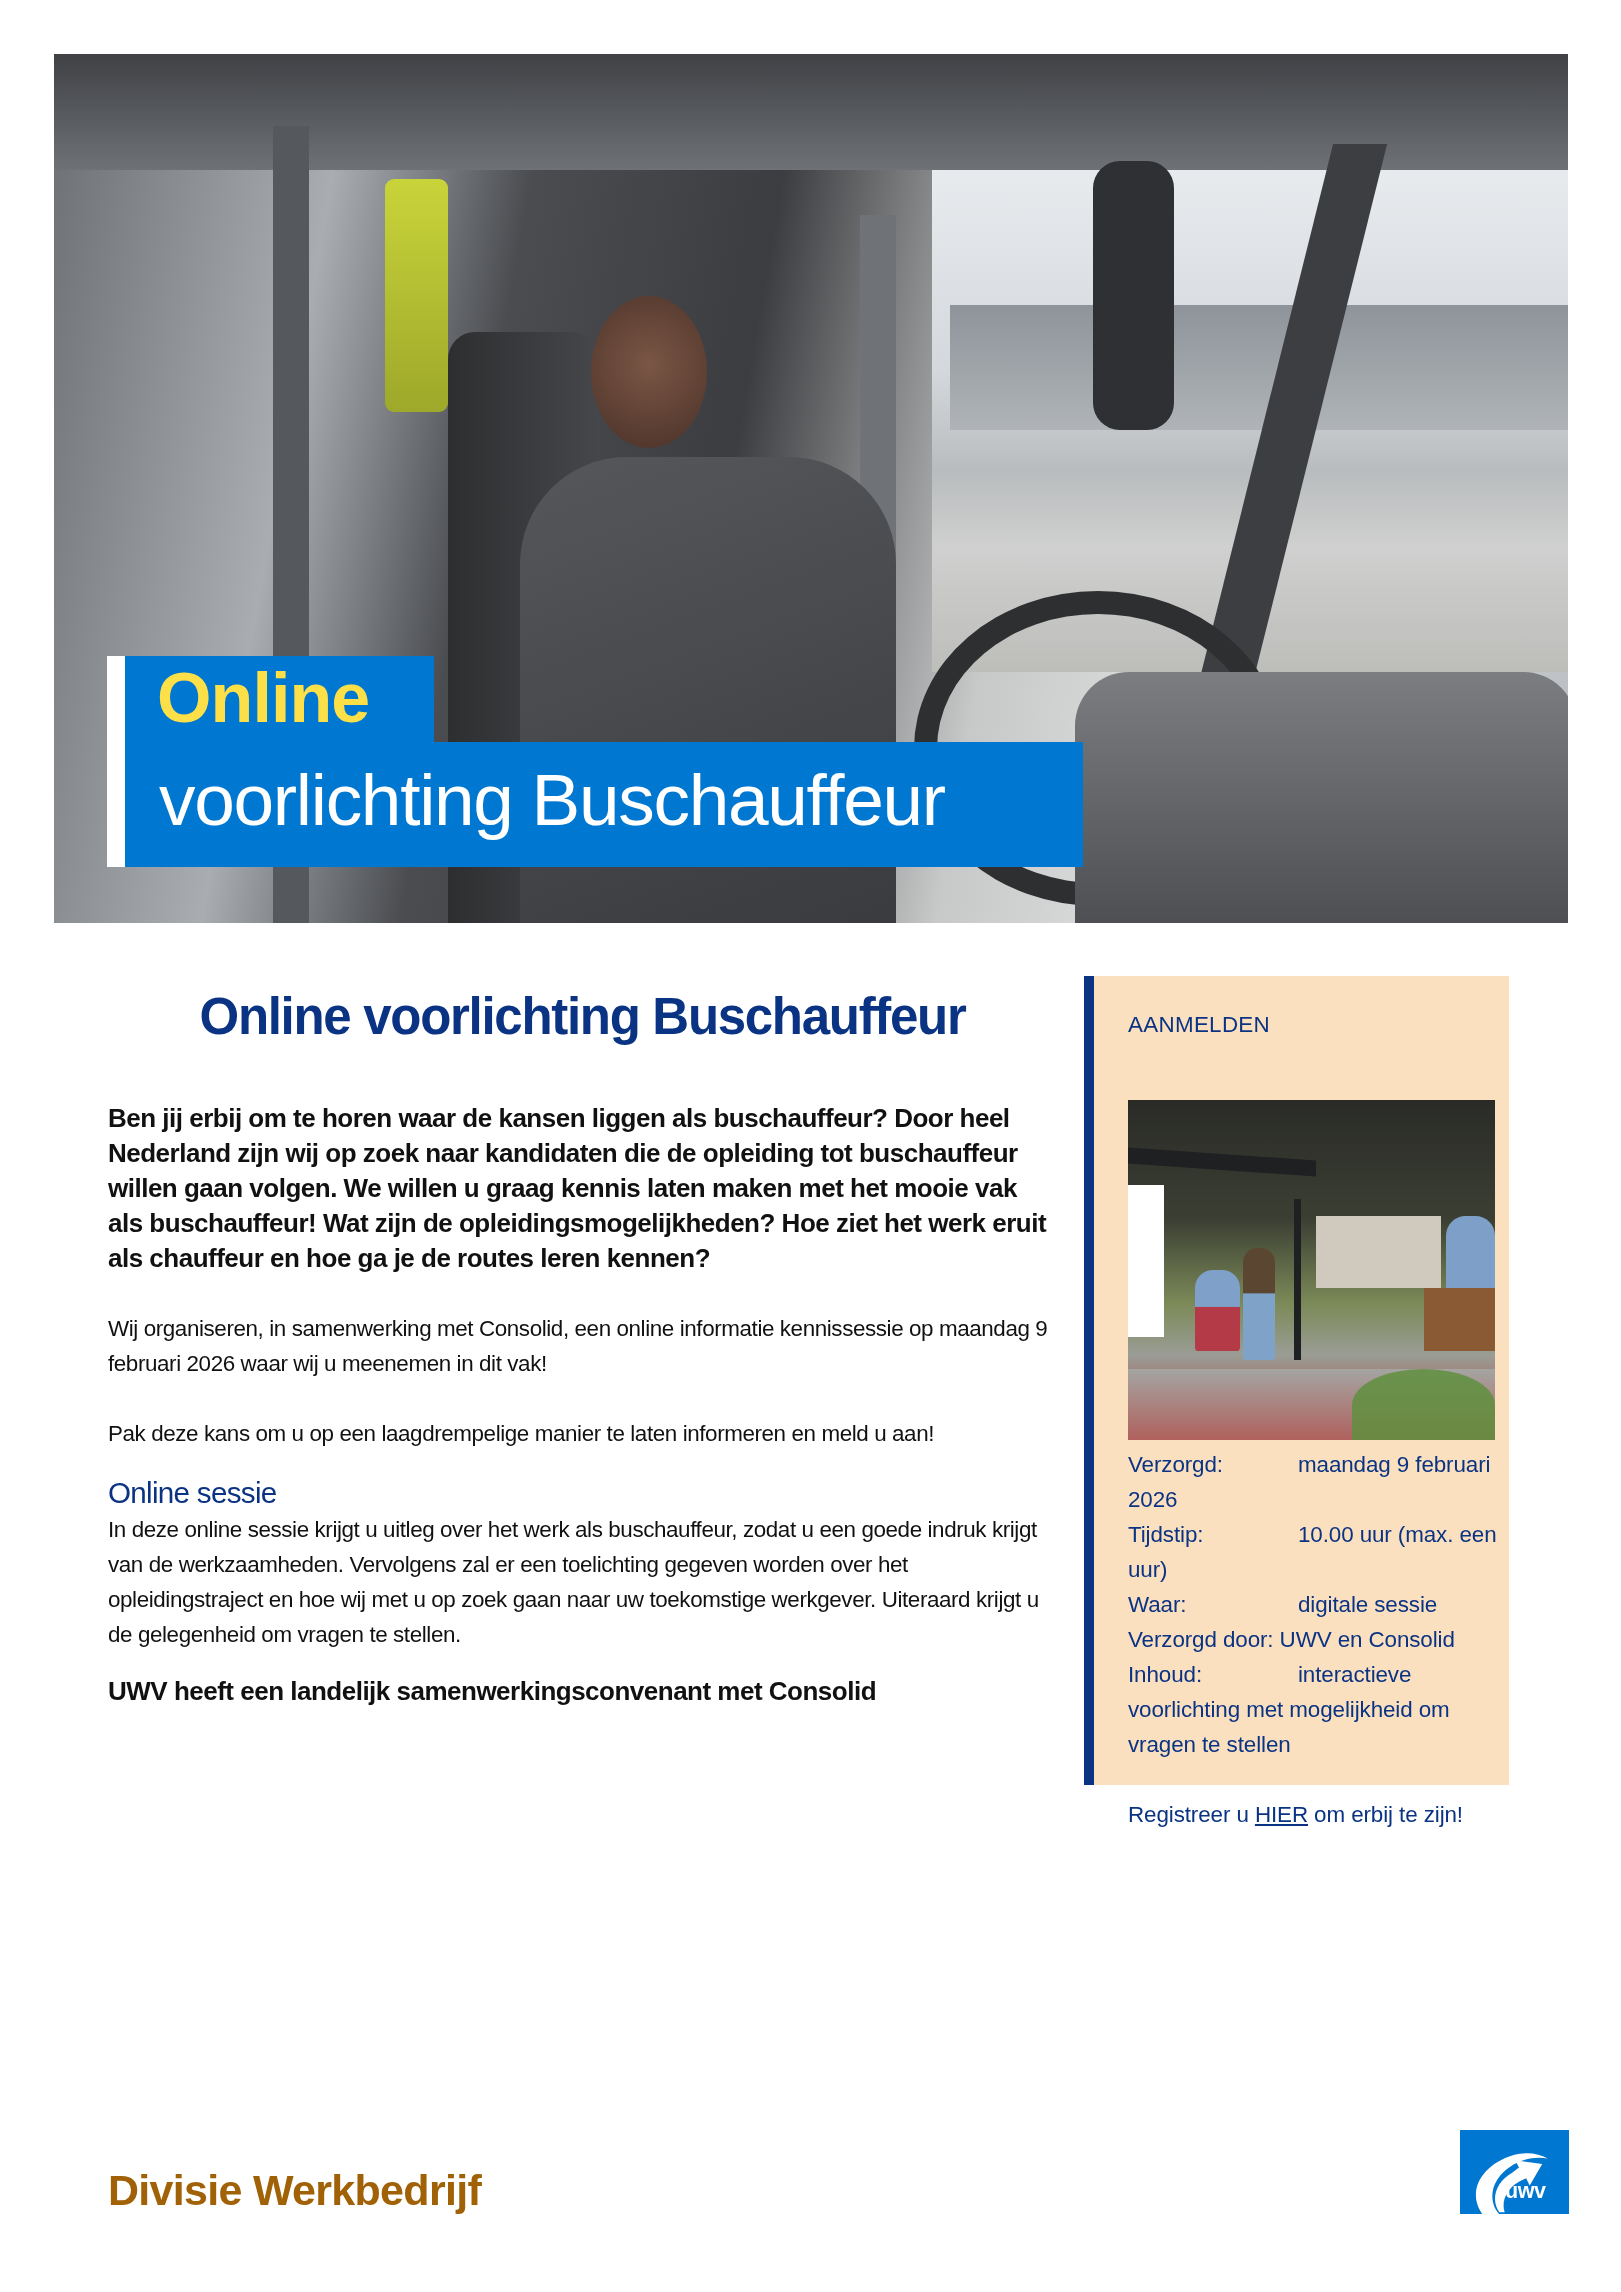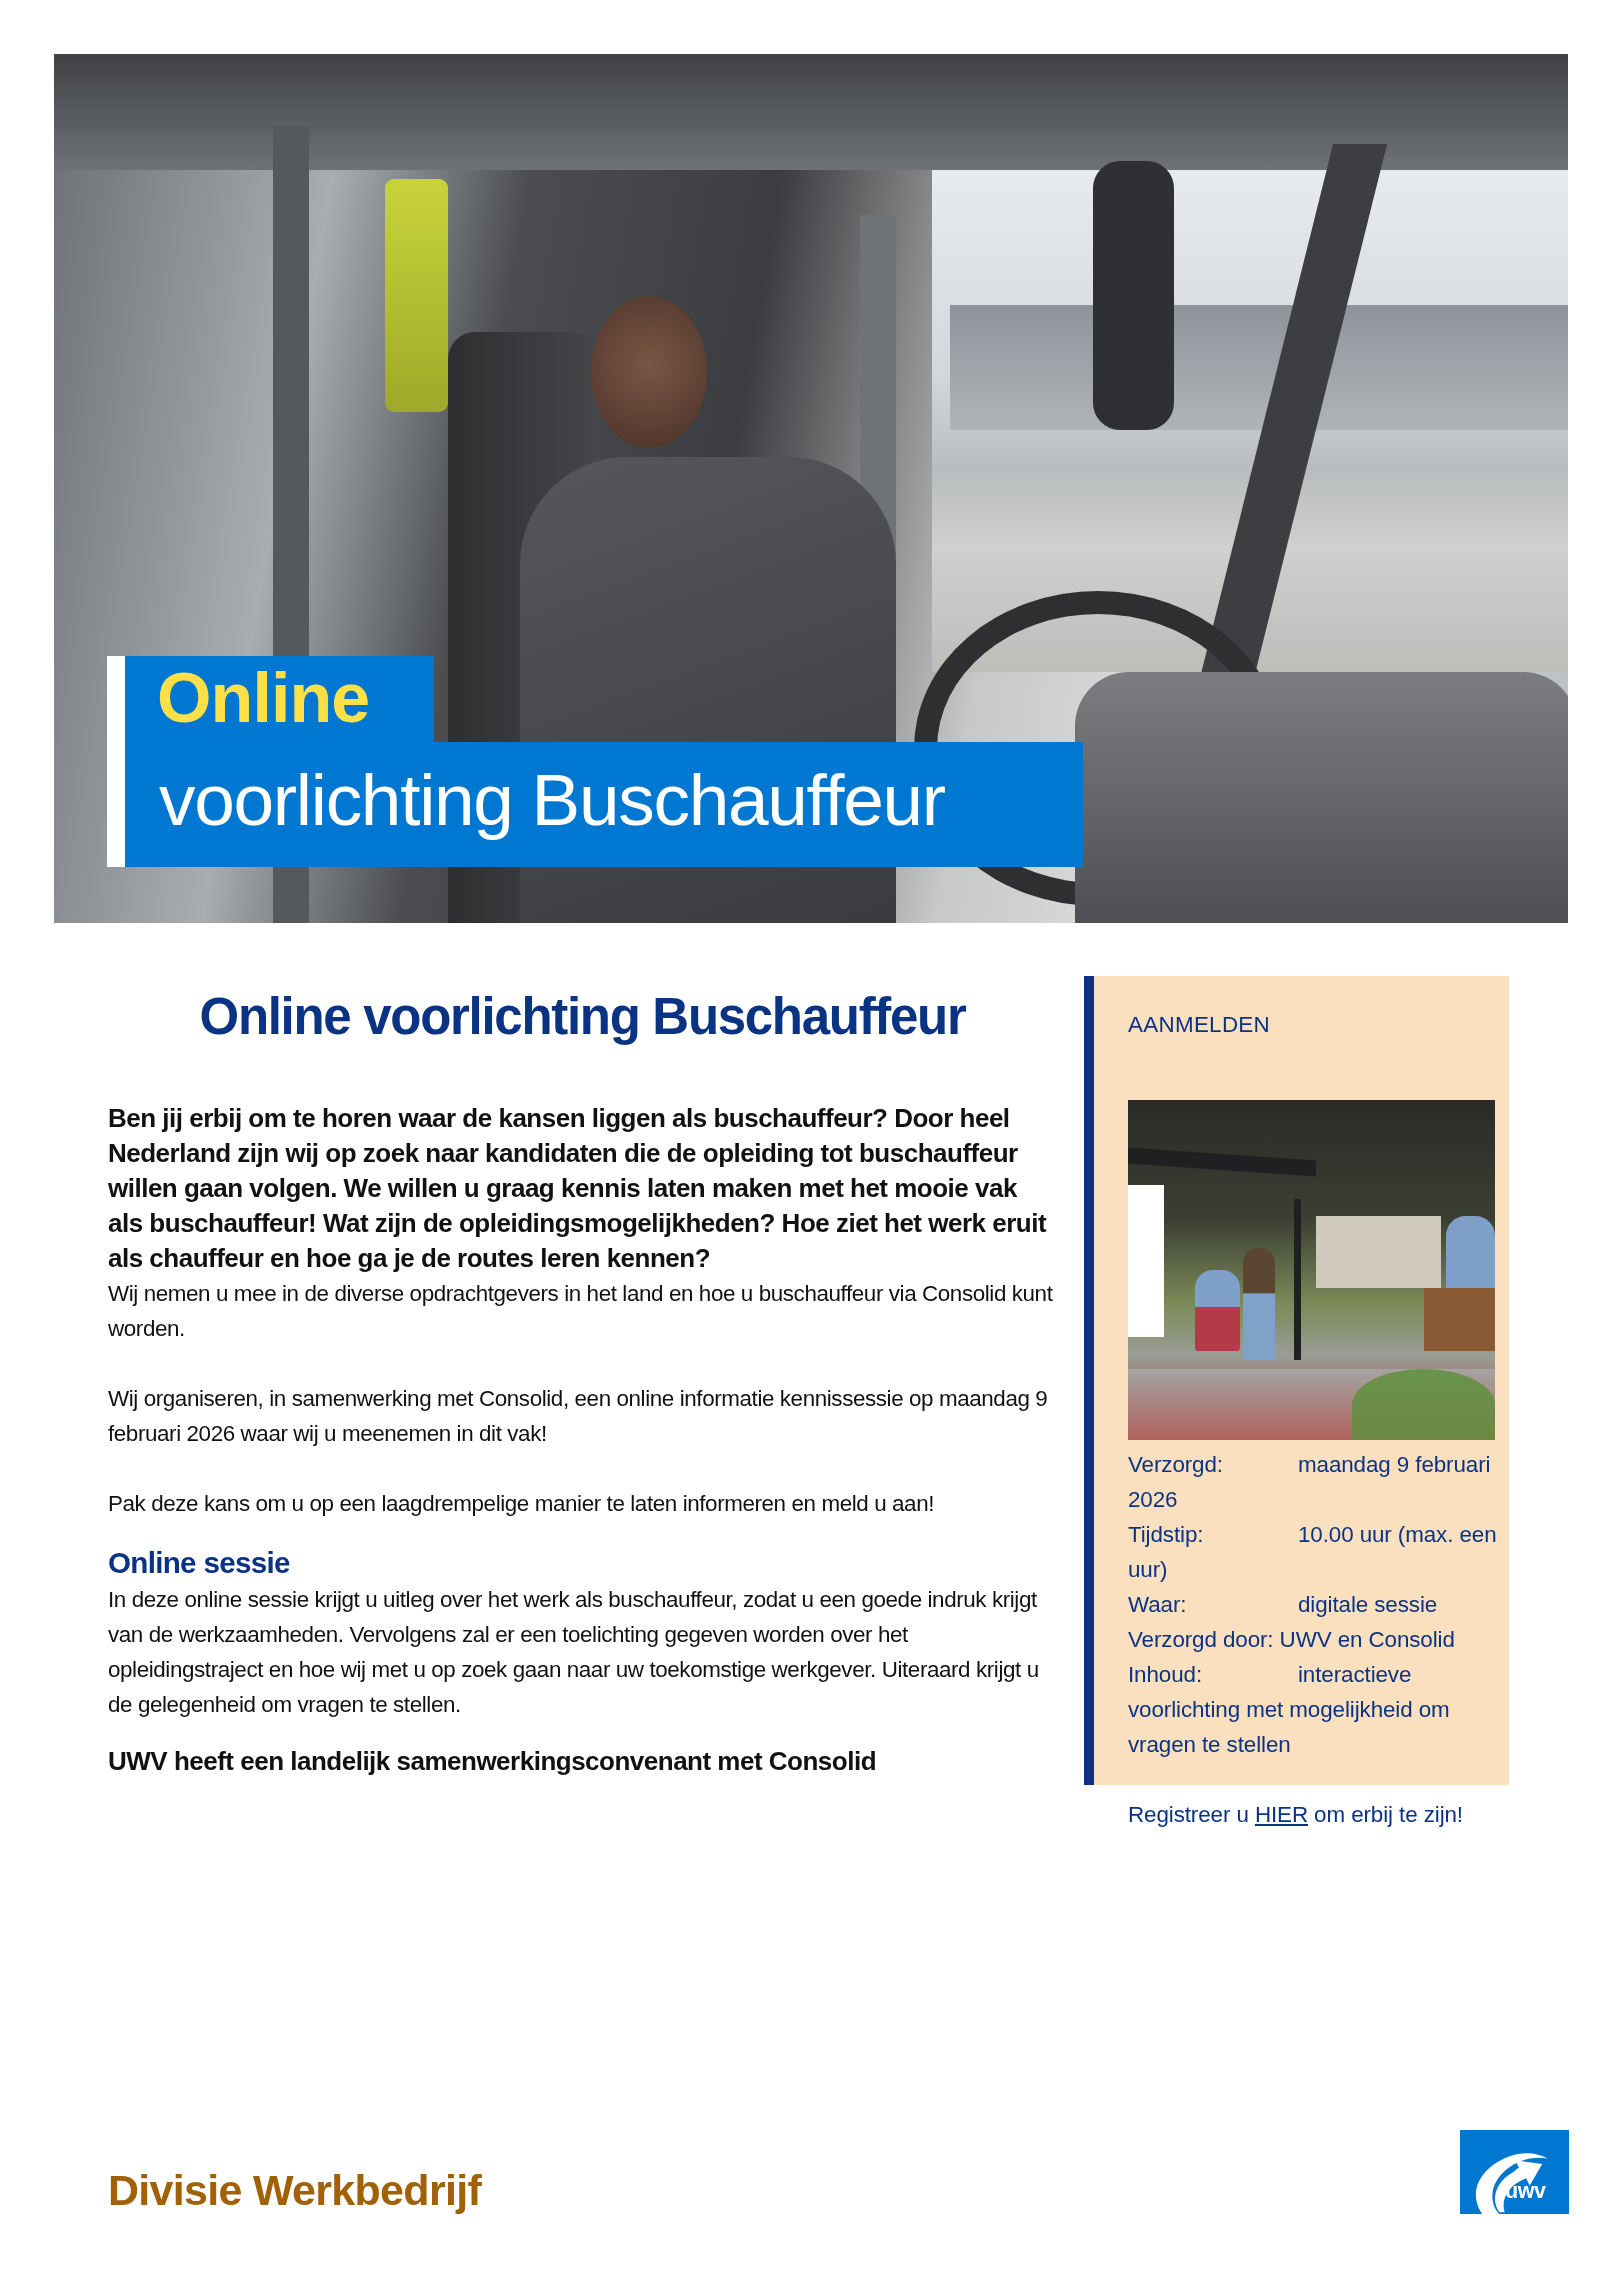--- a/index.html
+++ b/index.html
@@ -30,21 +30,21 @@
   .title-online span { position:absolute; left:32px; top:1.8px; color:#fde047; font-weight:bold; font-size:70px; letter-spacing:-0.9px; }
   .title-sub { position:absolute; left:125px; top:742px; width:958px; height:125px; background:#0077D0; }
   .title-sub span { position:absolute; left:34px; top:16px; color:#fff; font-size:73px; font-weight:normal; letter-spacing:-1.3px; white-space:nowrap; }
 
   
   .main { position:absolute; left:108px; top:981px; width:949px; color:#111; }
   .main h1 { margin:0; color:#0B3384; font-size:51px; font-weight:bold; letter-spacing:-1.3px; line-height:72px;text-align:center; }
   .intro { margin-top:48px; font-weight:bold; font-size:26px; line-height:35px; letter-spacing:-0.5px; }
   .para { font-size:22.4px; line-height:35px; letter-spacing:-0.4px; }
   .gap { height:35px; }
-  .main h2 { margin:0; color:#0B3384; font-size:29.6px; font-weight:bold; letter-spacing:-0.7px; line-height:39px; }
+  .main h2 { margin:0; color:#0B3384; font-size:29.6px; font-weight:normal; letter-spacing:-0.7px; line-height:39px; }
   .closing { font-weight:bold; font-size:26px; line-height:36px; letter-spacing:-0.5px; }
 
   
   .sidebar { position:absolute; left:1084px; top:976px; width:425px; height:809px; background:#FAE0BF; border-left:10.7px solid #0B3384; box-sizing:border-box; color:#0B3384; }
   .sidebar .label { position:absolute; left:34px; top:36px; font-size:22.4px; letter-spacing:0.3px; }
   .sidebar .photo { position:absolute; left:34px; top:124px; width:367px; height:340px; overflow:hidden;
                     background:linear-gradient(180deg,#2a2b27 0%,#3b3f33 35%,#7c8a58 60%,#9a9d95 75%,#a55a55 90%,#b46a62 100%); }
   .photo .shelter-roof { position:absolute; left:0; top:54px; width:188px; height:16px; background:#1f2022; transform:skewY(4deg); }
   .photo .shelter-post { position:absolute; left:166px; top:99px; width:7.2px; height:161px; background:#1f2022; }
   .photo .ad { position:absolute; left:0; top:85px; width:36px; height:152px; background:#ffffff; }
@@ -91,21 +91,20 @@
 <div class="title-online">
   <span>Online</span>
 </div>
 <div class="title-sub">
   <span>voorlichting Buschauffeur</span>
 </div>
 
 <div class="main">
   <h1>Online voorlichting Buschauffeur</h1>
   <div class="intro">Ben jij erbij om te horen waar de kansen liggen als buschauffeur? Door heel Nederland zijn wij op zoek naar kandidaten die de opleiding tot buschauffeur willen gaan volgen. We willen u graag kennis laten maken met het mooie vak als buschauffeur! Wat zijn de opleidingsmogelijkheden? Hoe ziet het werk eruit als chauffeur en hoe ga je de routes leren kennen?</div>
-  <div class="para">Wij nemen u mee in de diverse opdrachtgevers in het land en hoe u buschauffeur via Consolid kunt worden.</div>
   <div class="gap"></div>
   <div class="para">Wij organiseren, in samenwerking met Consolid, een online informatie kennissessie op maandag 9 februari 2026 waar wij u meenemen in dit vak!</div>
   <div class="gap"></div>
   <div class="para">Pak deze kans om u op een laagdrempelige manier te laten informeren en meld u aan!</div>
   <div class="gap" style="height:21.5px"></div>
   <h2>Online sessie</h2>
   <div class="para">In deze online sessie krijgt u uitleg over het werk als buschauffeur, zodat u een goede indruk krijgt van de werkzaamheden. Vervolgens zal er een toelichting gegeven worden over het opleidingstraject en hoe wij met u op zoek gaan naar uw toekomstige werkgever. Uiteraard krijgt u de gelegenheid om vragen te stellen.</div>
   <div class="gap" style="height:21.5px"></div>
   <div class="closing">UWV heeft een landelijk samenwerkingsconvenant met Consolid</div>
 </div>

